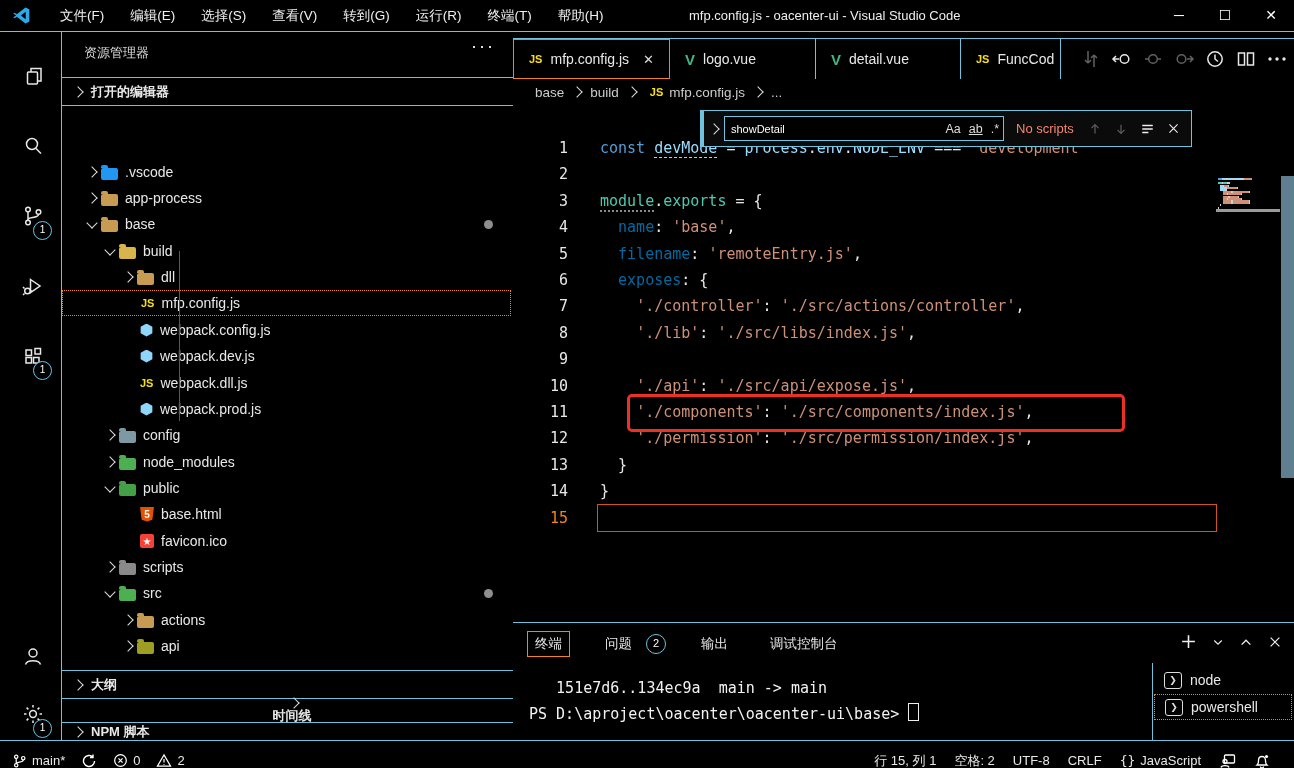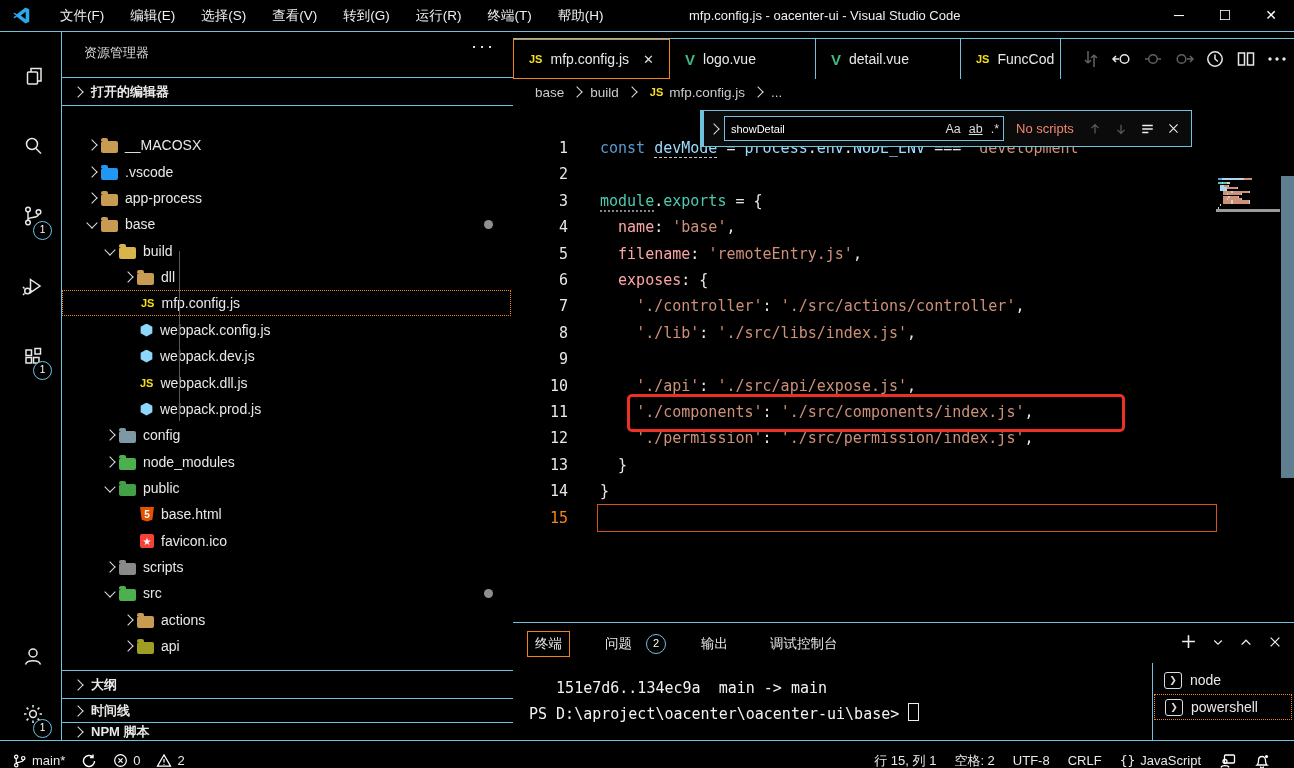--- a/index.html
+++ b/index.html
@@ -74,21 +74,21 @@
   .dim{opacity:.42;}
   #crumbs{position:absolute;top:48px;left:22px;height:24px;display:flex;align-items:center;
           font-size:13.5px;color:#ccc;gap:9px;}
   .crumb-sep{color:#aaa;font-size:12px;}
   #codearea{position:absolute;top:73px;left:0;width:781px;height:517px;
             font-family:"DejaVu Sans Mono","Liberation Mono",monospace;font-size:15px;}
   .cl{position:absolute;left:0;width:781px;height:26px;line-height:26px;white-space:pre;}
   .ln{position:absolute;left:0;width:55px;text-align:right;color:#e8e8e8;}
   .ln.cur{color:#F38518;}
   .ct{position:absolute;left:87px;}
-  .kw{color:#569CD6;} .vr{color:#9CDCFE;} .te{color:#4EC9B0;} .pr{color:#fca5a5;}
+  .kw{color:#569CD6;} .vr{color:#9CDCFE;} .te{color:#4EC9B0;} .pr{color:#0369a1;}
   .st{color:#CE9178;} .pl{color:#E8E8E8;}
   .u-dash{border-bottom:1px dashed #c8c8c8;}
   .u-dots{border-bottom:2px dotted #8a8a8a;}
   #annot{position:absolute;left:114px;top:289px;width:492px;height:32px;
          border:3px solid #ED3024;border-radius:5px;}
   #cur-line{position:absolute;left:84px;top:399px;width:618px;height:26px;border:1px solid #D0551B;}
   
   #find{position:absolute;left:187px;top:78px;width:492px;height:37px;background:#0b0b0b;
         border:1px solid #6FC3DF;border-left:4px solid #6FC3DF;display:flex;align-items:center;box-sizing:border-box;}
   #find .fold{margin:0 6px 0 6px;}
@@ -227,28 +227,20 @@
   </div>
 
 <div id="sidebar">
   <span id="sb-title">资源管理器</span>
   <span id="sb-more">···</span>
   <div id="open-editors">
     <span class="chev right" style="margin-left:12px"></span>
     <span style="margin-left:9px">打开的编辑器</span>
   </div>
   <div id="tree">
-      <div class="row" style="top: 26px;">
-        <span style="width: 26px; flex: 0 0 auto;"></span>
-        <span class="chev right"></span>
-        <span class="ic">
-          <span class="fico f-tan"></span>
-        </span>
-        <span class="lbl">__MACOSX</span>
-      </div>
       <div class="row" style="top: 53px;">
         <span style="width: 26px; flex: 0 0 auto;"></span>
         <span class="chev right"></span>
         <span class="ic">
           <span class="fico f-vscode"></span>
         </span>
         <span class="lbl">.vscode</span>
       </div>
       <div class="row" style="top: 79px;">
         <span style="width: 26px; flex: 0 0 auto;"></span>
@@ -392,21 +384,21 @@
         </span>
         <span class="lbl">api</span>
       </div>
       <div class="tree-guide" style="left: 117px; top: 145px; height: 170px;"></div>
     </div>
   <div id="sections">
       <div class="sect" style="top: 638px; height: 28px;">
         <span class="chev right"></span>
         <span class="lbl">大纲</span>
       </div>
-      <div class="sect" style="top: 666px; height: 24px;">
+      <div class="sect" style="top: 666px; height: 24px; flex-direction: column;">
         <span class="chev right"></span>
         <span class="lbl">时间线</span>
       </div>
       <div class="sect" style="top: 690px; height: 18px;">
         <span class="chev right"></span>
         <span class="lbl">NPM 脚本</span>
       </div>
     </div>
 </div>
 

